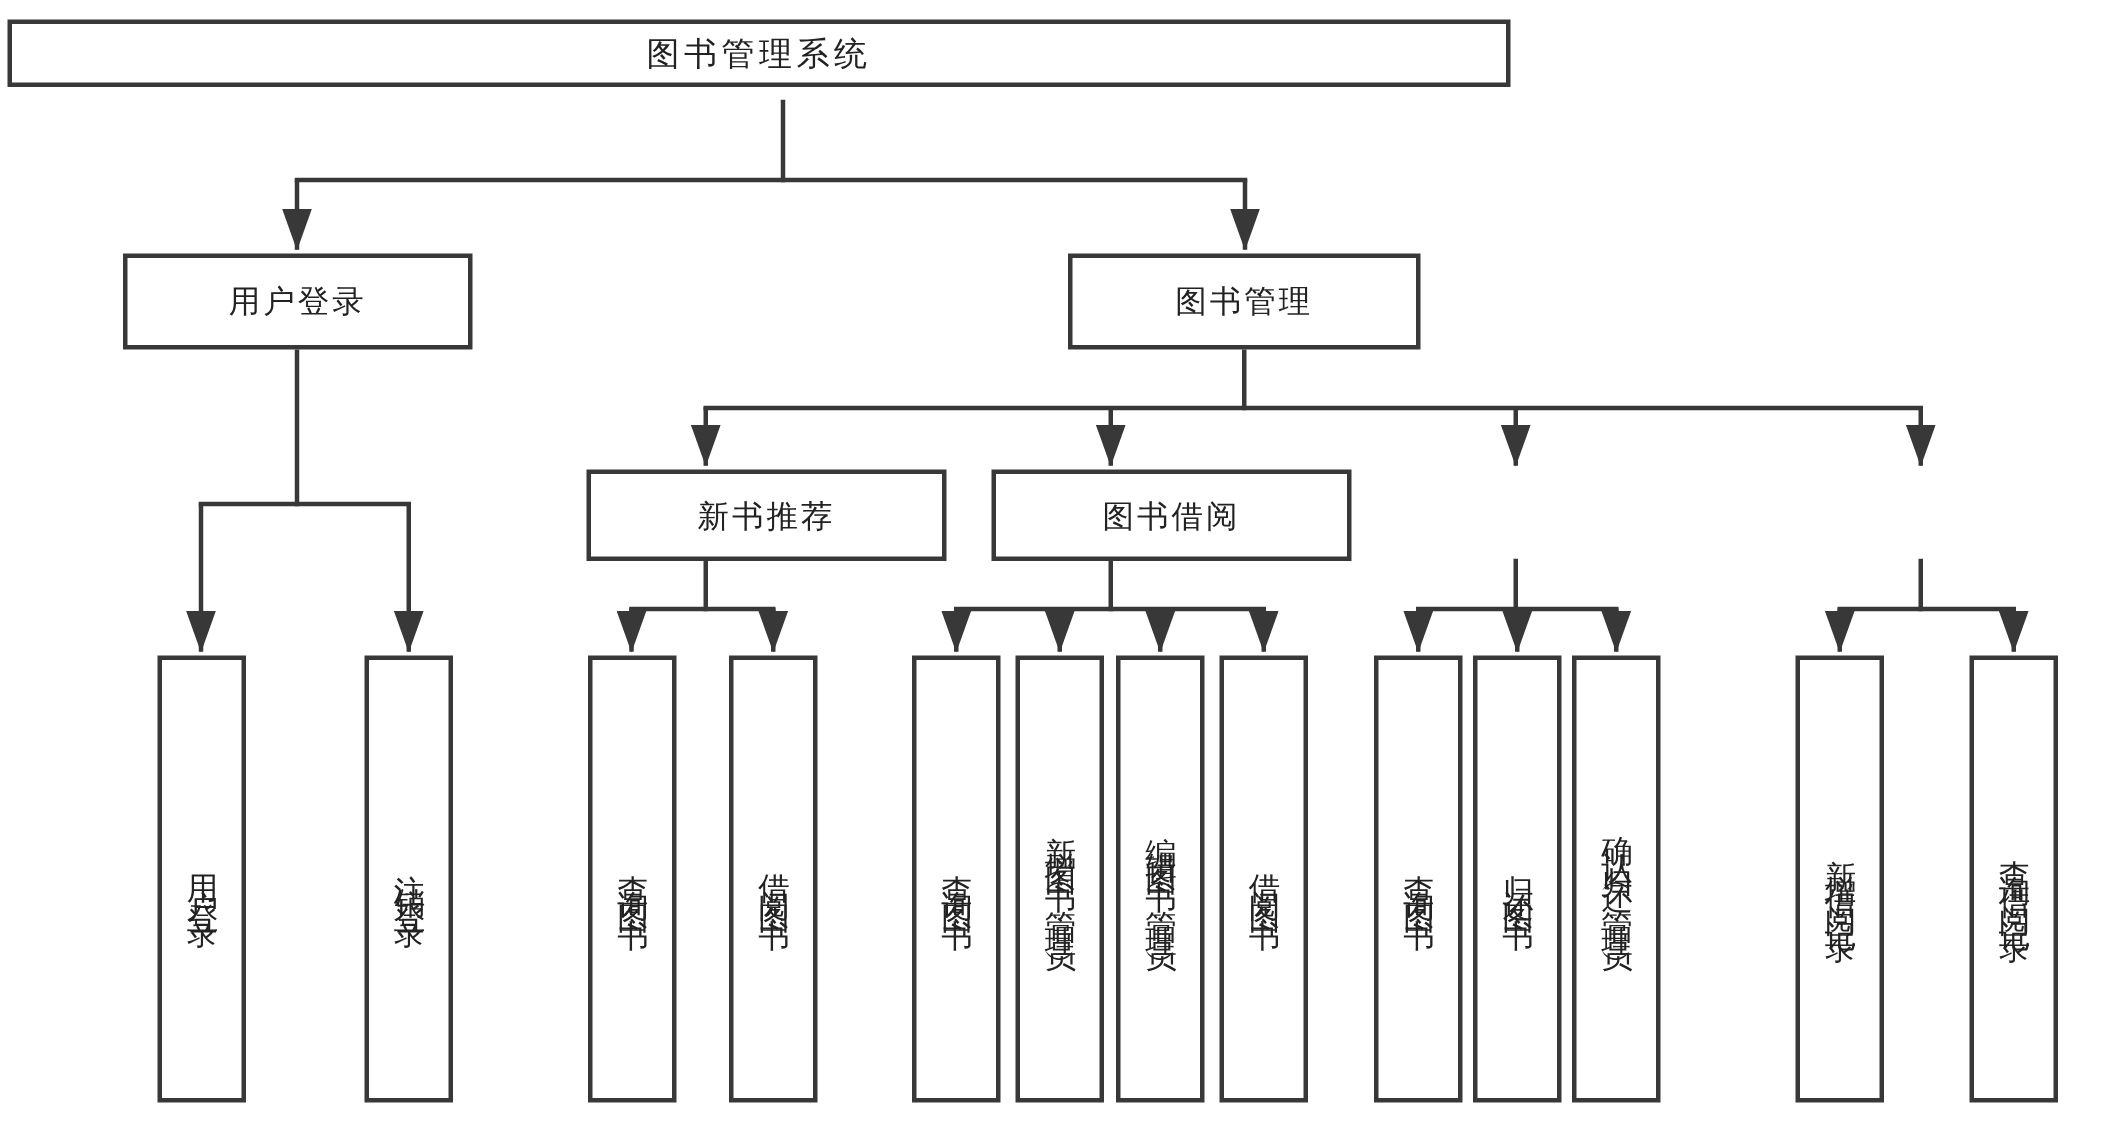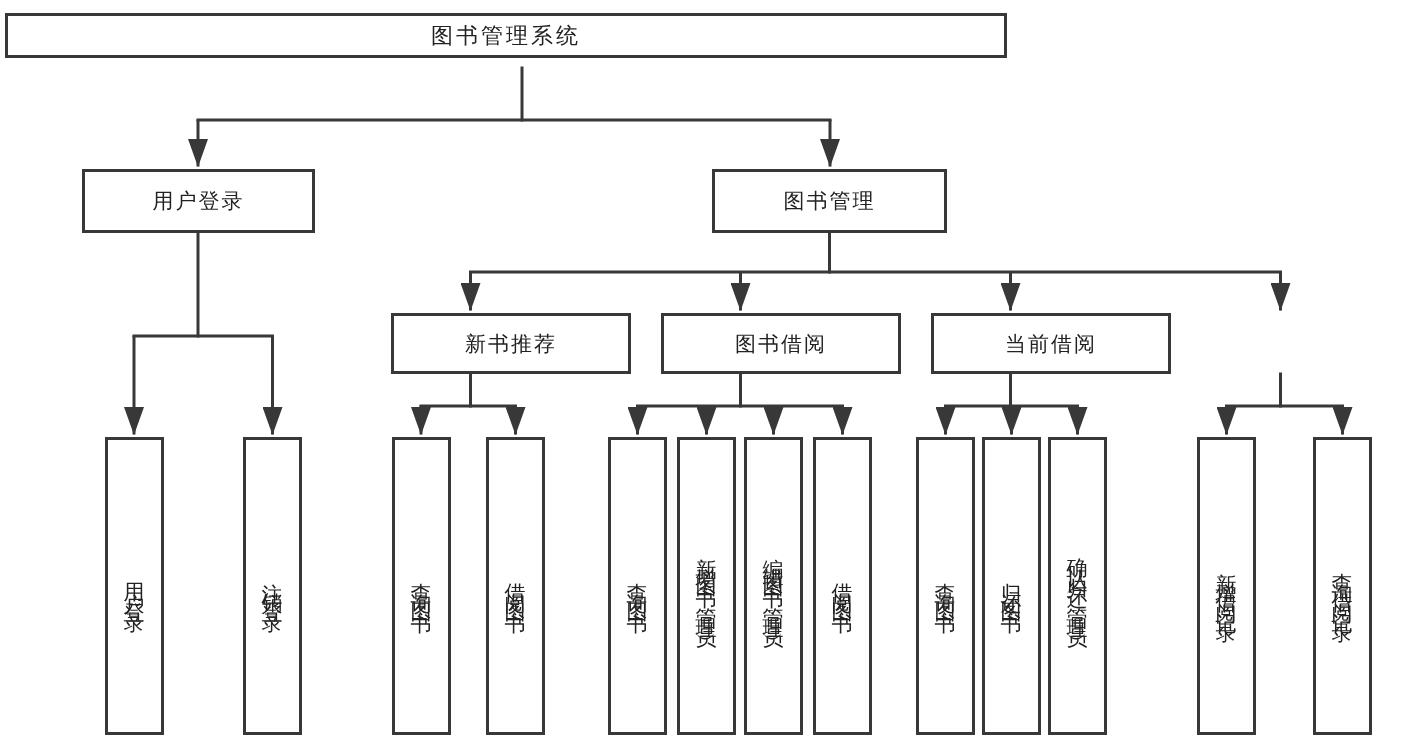--- a/index.html
+++ b/index.html
@@ -104,23 +104,20 @@
   <div class="box l2" style="left:712px;width:235px">
     <span class="lbl">图书管理</span>
   </div>
 
   <div class="box l3" style="left:363px">
     <span class="lbl">新书推荐</span>
   </div>
   <div class="box l3" style="left:633px">
     <span class="lbl">图书借阅</span>
   </div>
-  <div class="box l3" style="left:903px">
-    <span class="lbl">当前借阅</span>
-  </div>
 
   <div class="box leaf" style="left:105px">
     <span class="vlbl">用户登录</span>
   </div>
   <div class="box leaf" style="left:243px">
     <span class="vlbl">注销登录</span>
   </div>
 
   <div class="box leaf" style="left:392px">
     <span class="vlbl">查询图书</span>

